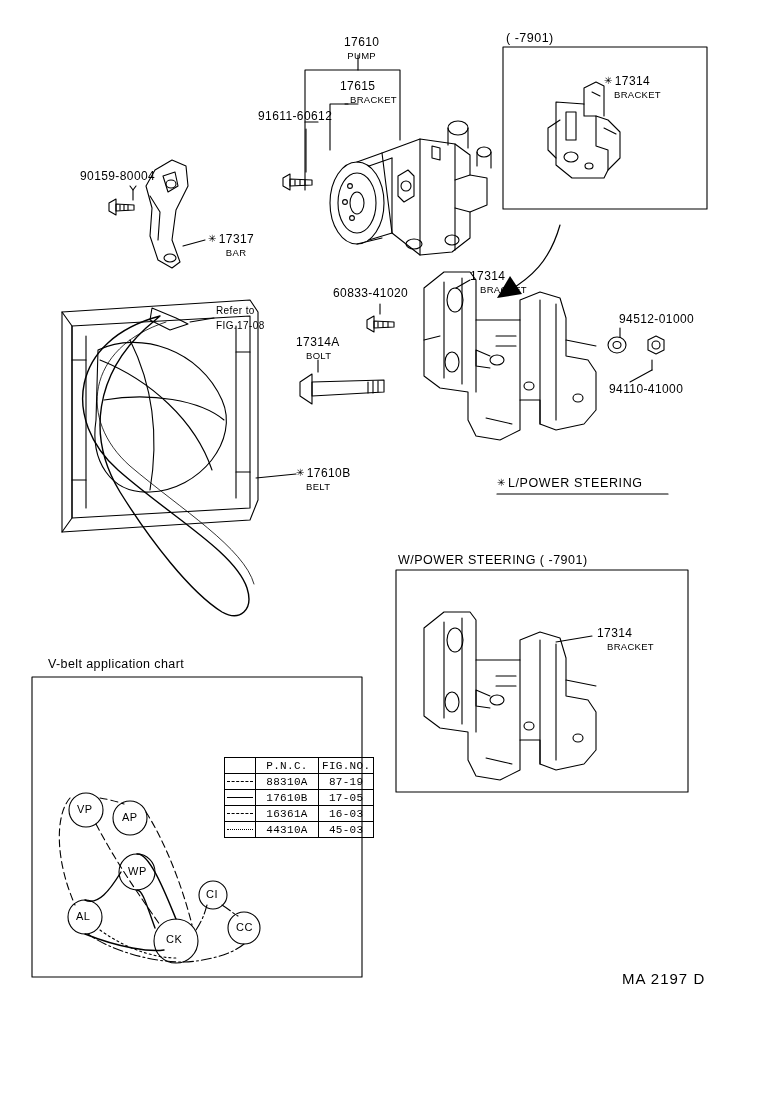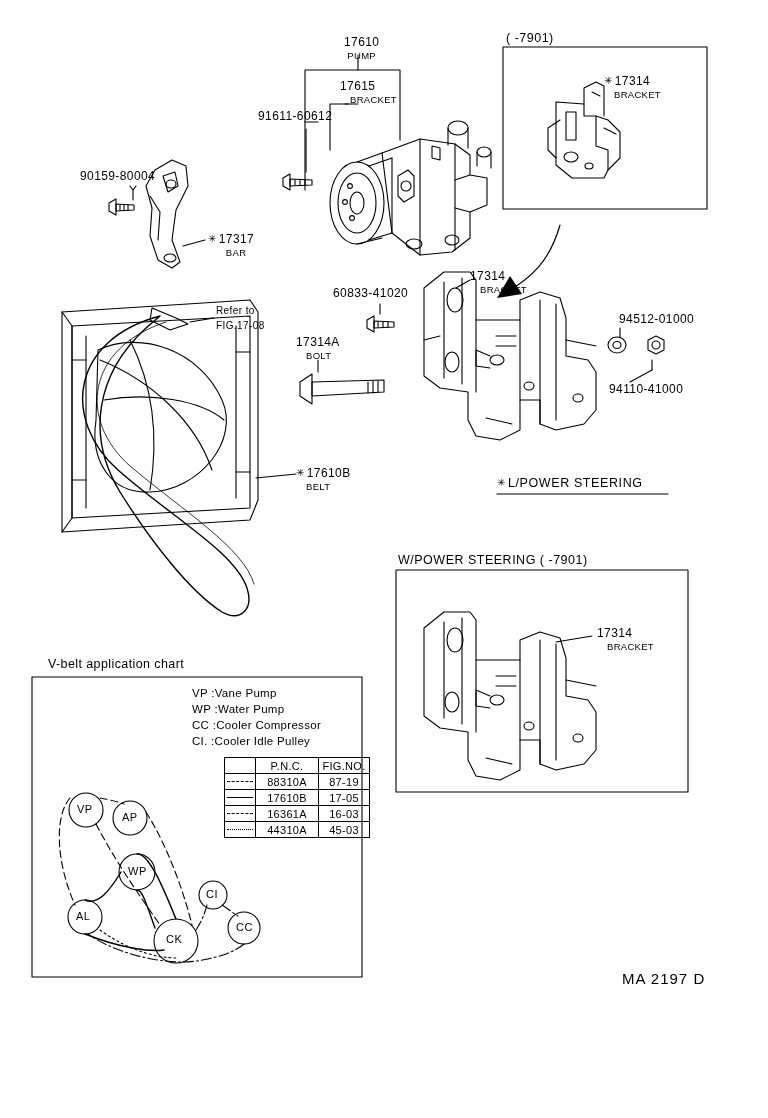--- a/index.html
+++ b/index.html
@@ -62,20 +62,21 @@
   .legend-col {
     position: absolute;
     font-size: 11.5px;
     line-height: 16px;
     letter-spacing: 0.3px;
   }
   .pnc-table {
     position: absolute;
     border-collapse: collapse;
     font-size: 11px;
+    font-family: Liberation Mono, monospace;
   }
   .pnc-table td, .pnc-table th {
     border: 1px solid #000;
     padding: 0 3px;
     height: 15px;
     text-align: center;
     font-weight: normal;
     letter-spacing: 0.3px;
   }
   .pnc-table td.style-cell {
@@ -361,26 +362,20 @@
   <div class="box-title" style="left:398px; top:553px;">W/POWER STEERING (        -7901)</div>
 
   <div class="lbl" style="left:597px; top:627px;">
     <span>17314</span>
     <span class="sub">BRACKET</span>
   </div>
 
   <div class="chart-title" style="left:48px; top:657px;">V-belt application chart</div>
 
 
-  <div class="legend-col" style="left:192px; top:685px;">
-    <div><span>VP</span> :<span>Vane Pump</span></div>
-    <div><span>WP</span> :<span>Water Pump</span></div>
-    <div><span>CC</span> :<span>Cooler Compressor</span></div>
-    <div><span>CI.</span> :<span>Cooler Idle Pulley</span></div>
-  </div>
 
   <table class="pnc-table" style="left:224px; top:757px;">
     <tbody>
         <tr>
       <th class="style-cell"></th>
       <th class="pnc-cell">P.N.C.</th>
       <th class="fig-cell">FIG.NO.</th>
     </tr>
     <tr>
       <td class="style-cell">

